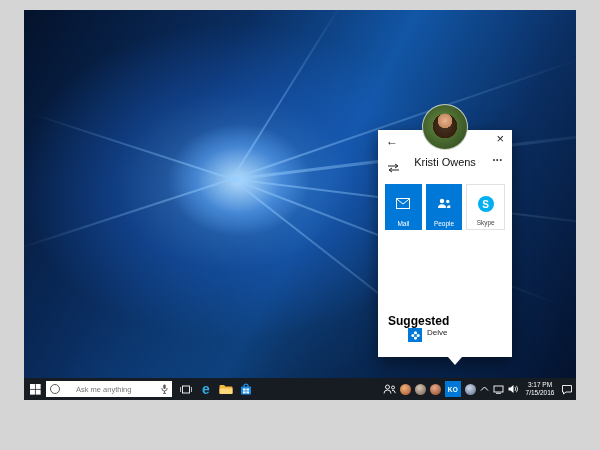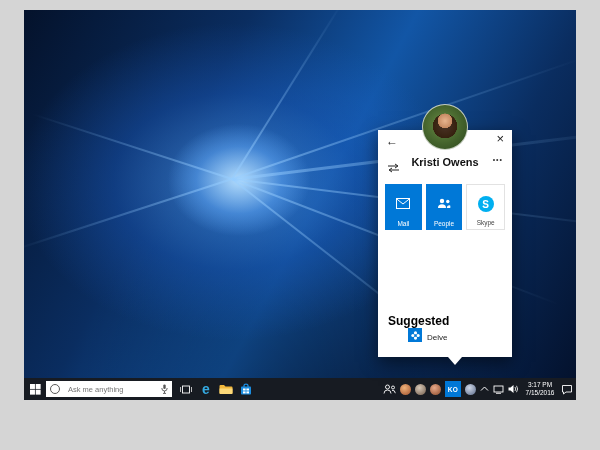--- a/index.html
+++ b/index.html
@@ -28,21 +28,21 @@
 
   
   .taskbar{position:absolute;left:0;right:0;bottom:0;height:22px;background:#171b22;
     display:flex;align-items:center;z-index:5;}
   .tb-btn{height:22px;display:flex;align-items:center;justify-content:center;}
   .start{width:22px;}
   .searchbox{width:118px;height:16px;background:#ffffff;display:flex;align-items:center;
     padding:0 4px;margin-right:4px;}
   .cortana-ring{width:8px;height:8px;border:1.4px solid #5a5a5a;border-radius:50%;flex:0 0 auto;}
   .search-input{flex:1;border:none;outline:none;background:transparent;font-size:7.5px;
-    color:#444;min-width:0;padding:0 0 0 8px;font-family:"Liberation Sans",sans-serif;}
+    color:#444;min-width:0;padding:0 0 0 16px;font-family:"Liberation Sans",sans-serif;}
   .appbtn{width:20px;}
   .edge-e{color:#35aae2;font-size:14px;font-weight:bold;line-height:1;}
   .tb-spacer{flex:1;}
   .tray{display:flex;align-items:center;gap:4px;height:22px;padding-right:3px;}
   .tray-avatar{width:11px;height:11px;border-radius:50%;flex:0 0 auto;}
   .av-a{background:radial-gradient(circle at 40% 35%, #f0b27a,#a0522d);}
   .av-b{background:radial-gradient(circle at 40% 35%, #d8c9b8,#6e5a4a);}
   .av-c{background:radial-gradient(circle at 40% 35%, #e8a98a,#8a4a2a);}
   .av-d{background:radial-gradient(circle at 40% 35%, #cfd8e8,#5a6a8a);}
   .ko-badge{width:16px;height:16px;background:#0078d7;color:#fff;font-size:6.5px;font-weight:bold;
@@ -54,33 +54,33 @@
     box-shadow:0 5px 16px rgba(0,0,0,0.5);z-index:6;}
   .flyout-avatar{position:absolute;left:44px;top:-26px;width:46px;height:46px;border-radius:50%;
     border:1px solid rgba(255,255,255,0.7);box-sizing:border-box;
     background:
       radial-gradient(circle at 50% 36%, #e8b48e 0%, #c68a62 20%, rgba(0,0,0,0) 21%),
       radial-gradient(circle at 50% 48%, #4a3226 0%, #36210f 38%, rgba(0,0,0,0) 39%),
       radial-gradient(circle at 45% 45%, #6a8d46 0%, #44632c 55%, #2c451d 100%);}
   .fly-back{position:absolute;left:8px;top:5px;font-size:12px;color:#222;cursor:default;line-height:1;}
   .fly-close{position:absolute;right:8px;top:2px;font-size:13px;color:#222;cursor:default;line-height:1;}
   .fly-name{position:absolute;left:0;top:26px;width:100%;text-align:center;font-size:11px;
-    font-weight:bold;color:#111;}
+    font-weight:normal;color:#111;}
   .fly-swap{position:absolute;left:9px;top:29px;}
   .fly-more{position:absolute;right:9px;top:26px;font-size:7px;letter-spacing:1px;color:#333;}
   .tiles{position:absolute;left:7px;right:7px;top:54px;height:46px;display:flex;gap:4px;}
   .tile{flex:1;background:#0078d7;position:relative;display:flex;align-items:center;justify-content:center;}
   .tile-label{position:absolute;bottom:3px;left:0;width:100%;text-align:center;font-size:6.5px;color:#fff;}
   .tile.white{background:#fff;border:1px solid #e2e2e2;box-sizing:border-box;}
   .tile.white .tile-label{color:#444;}
   .skype-circle{width:16px;height:16px;border-radius:50%;background:#00aff0;color:#fff;
     font-size:10px;font-weight:bold;display:flex;align-items:center;justify-content:center;margin-top:-6px;}
   .tile-icon-wrap{margin-top:-6px;}
   .suggested-header{position:absolute;left:10px;top:184px;font-size:12px;font-weight:bold;color:#000;}
-  .delve-row{position:absolute;left:10px;top:198px;display:flex;align-items:flex-end;gap:5px;padding-left:20px;}
+  .delve-row{position:absolute;left:10px;top:198px;display:flex;align-items:flex-start;gap:5px;padding-left:20px;}
   .delve-icon{width:14px;height:14px;background:#0078d7;display:flex;align-items:center;justify-content:center;}
   .delve-label{font-size:8px;color:#222;}
   .fly-arrow{position:absolute;left:70px;bottom:-8px;width:0;height:0;
     border-left:7px solid transparent;border-right:7px solid transparent;border-top:8px solid #fff;}
 </style>
 </head>
 <body>
 
 <div class="stage">
 

